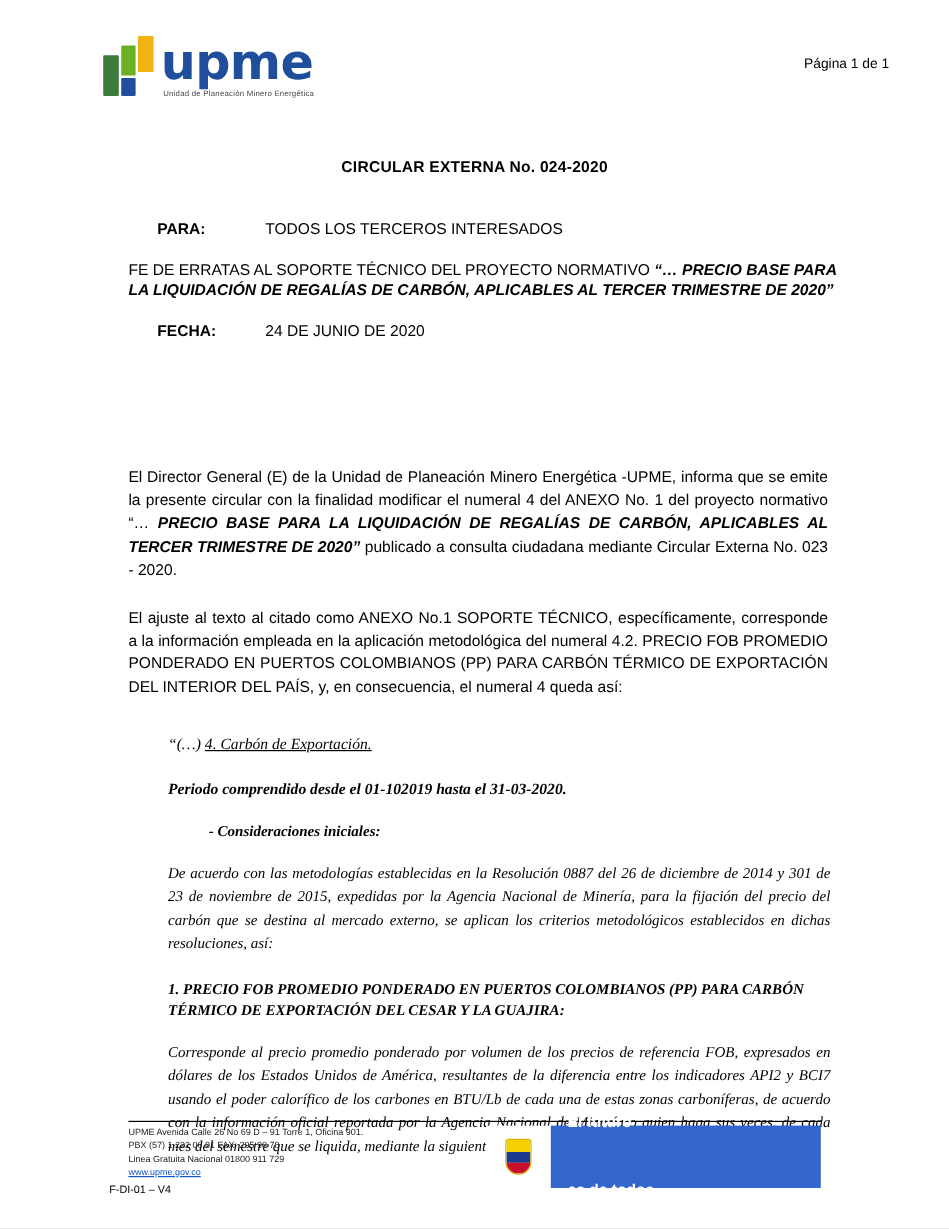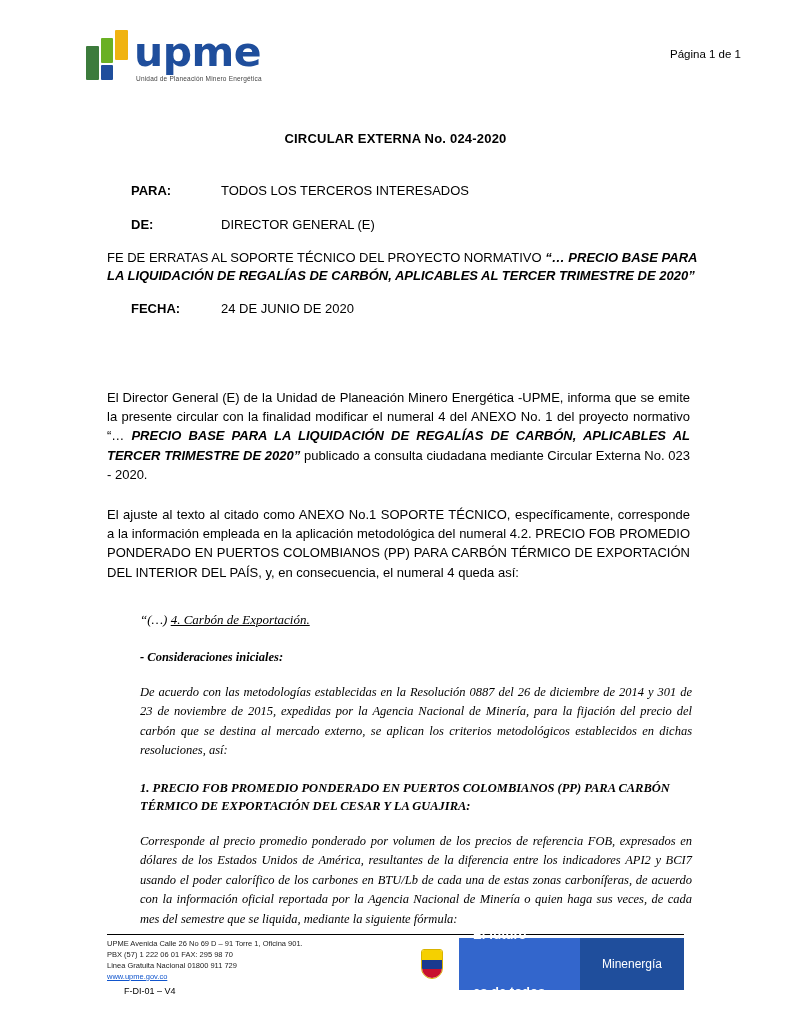--- a/index.html
+++ b/index.html
@@ -150,20 +150,21 @@
     font-size: 13px;
     font-weight: bold;
     font-style: italic;
     margin-bottom: 20px;
   }
   .q-sub {
     font-size: 12.5px;
     font-weight: bold;
     font-style: italic;
     margin-bottom: 18px;
+    margin-left: 34px;
   }
   .q-text {
     font-size: 12.5px;
     font-style: italic;
     line-height: 1.55;
     text-align: justify;
     margin-bottom: 18px;
   }
   .q-title2 {
     font-size: 12.5px;
@@ -189,21 +190,21 @@
     font-size: 7.5px;
     line-height: 1.45;
     color: #222;
   }
   .footer-addr a {
     color: #1155cc;
     text-decoration: underline;
   }
   .footer-code {
     position: absolute;
-    left: 124px;
+    left: 91px;
     top: 986px;
     font-size: 9px;
     color: #000;
   }
   .gov-bar {
     position: absolute;
     left: 405px;
     top: 938px;
     width: 279px;
     height: 52px;
@@ -274,24 +275,20 @@
   </div>
 
   <div class="title">CIRCULAR EXTERNA No. 024-2020</div>
 
   <div class="meta">
     <div class="meta-row">
       <div class="meta-label">PARA:</div>
       <div class="meta-value">TODOS LOS TERCEROS INTERESADOS</div>
     </div>
     <div class="meta-row">
-      <div class="meta-label">DE:</div>
-      <div class="meta-value">DIRECTOR GENERAL (E)</div>
-    </div>
-    <div class="meta-row">
       <div class="meta-value">
         <span>FE DE ERRATAS AL SOPORTE TÉCNICO DEL PROYECTO NORMATIVO</span>
         <span class="it">“… PRECIO BASE PARA LA LIQUIDACIÓN DE REGALÍAS DE CARBÓN, APLICABLES AL TERCER TRIMESTRE DE 2020”</span>
       </div>
     </div>
     <div class="meta-row">
       <div class="meta-label">FECHA:</div>
       <div class="meta-value">24 DE JUNIO DE 2020</div>
     </div>
   </div>
@@ -300,20 +297,21 @@
     <span>El Director General (E) de la Unidad de Planeación Minero Energética -UPME, informa que se emite la presente circular con la finalidad modificar el numeral 4 del ANEXO No. 1 del proyecto normativo “…</span>
     <span class="it">PRECIO BASE PARA LA LIQUIDACIÓN DE REGALÍAS DE CARBÓN, APLICABLES AL TERCER TRIMESTRE DE 2020”</span><span> publicado a consulta ciudadana mediante Circular Externa No. 023 - 2020.</span>
   </div>
 
   <div class="para body2">El ajuste al texto al citado como ANEXO No.1 SOPORTE TÉCNICO, específicamente, corresponde a la información empleada en la aplicación metodológica del numeral 4.2. PRECIO FOB PROMEDIO PONDERADO EN PUERTOS COLOMBIANOS (PP) PARA CARBÓN TÉRMICO DE EXPORTACIÓN DEL INTERIOR DEL PAÍS, y, en consecuencia, el numeral 4 queda así:</div>
 
   <div class="quoted">
     <div class="q-head">
       <span>“(…) </span><u>4. Carbón de Exportación.</u>
     </div>
+    <div class="q-bold">Periodo comprendido desde el 01-102019 hasta el 31-03-2020.</div>
     <div class="q-sub">- Consideraciones iniciales:</div>
     <div class="q-text">De acuerdo con las metodologías establecidas en la Resolución 0887 del 26 de diciembre de 2014 y 301 de 23 de noviembre de 2015, expedidas por la Agencia Nacional de Minería, para la fijación del precio del carbón que se destina al mercado externo, se aplican los criterios metodológicos establecidos en dichas resoluciones, así:</div>
     <div class="q-title2">1. PRECIO FOB PROMEDIO PONDERADO EN PUERTOS COLOMBIANOS (PP)  PARA CARBÓN TÉRMICO DE EXPORTACIÓN DEL CESAR Y LA GUAJIRA:</div>
     <div class="q-text">Corresponde al precio promedio ponderado por volumen de los precios de referencia FOB, expresados en dólares de los Estados Unidos de América, resultantes de la diferencia entre los indicadores API2 y BCI7 usando el poder calorífico de los carbones en BTU/Lb de cada una de estas zonas carboníferas, de acuerdo con la información oficial reportada por la Agencia Nacional de Minería o quien haga sus veces, de cada mes del semestre que se liquida, mediante la siguiente fórmula:</div>
   </div>
 
   <div class="footer-rule"></div>
   <div class="footer-addr">
     <div>UPME Avenida Calle 26 No 69 D – 91 Torre 1, Oficina 901.</div>
     <div>PBX (57) 1 222 06 01 FAX: 295 98 70</div>
@@ -327,16 +325,15 @@
       <div class="shield">
         <div class="b1"></div>
           <div class="b2"></div>
           <div class="b3"></div>
       </div>
     </div>
     <div class="gov-future">
       <span>El futuro</span>
       <span>es de todos</span>
     </div>
-    <div class="gov-min">Minenergía</div>
   </div>
 
 </div>
 
 </body></html>

